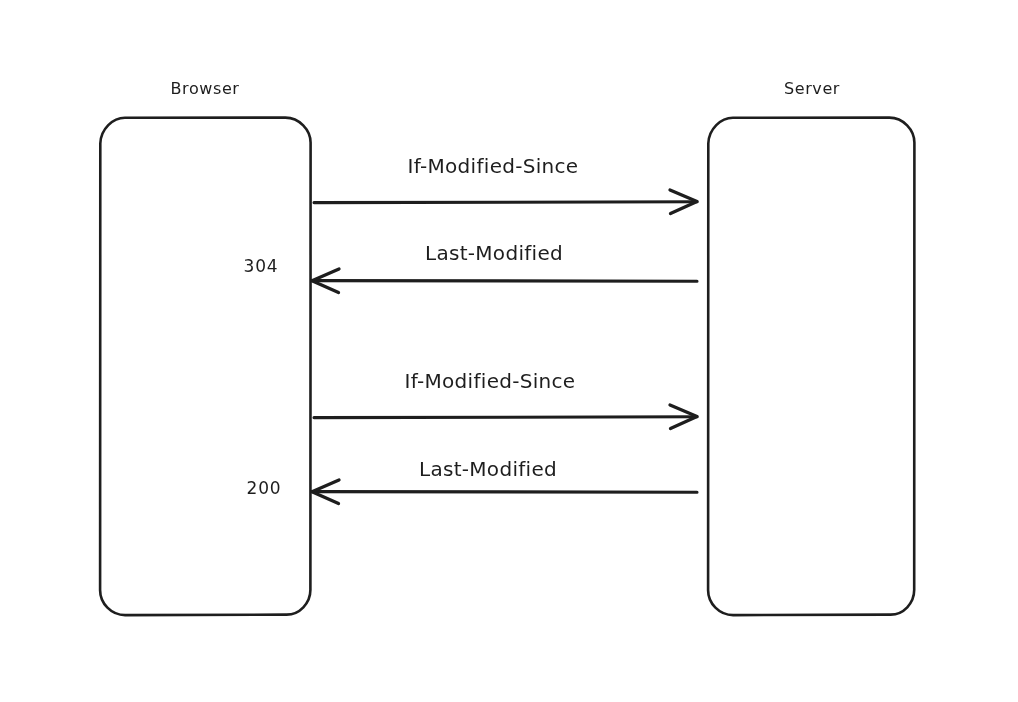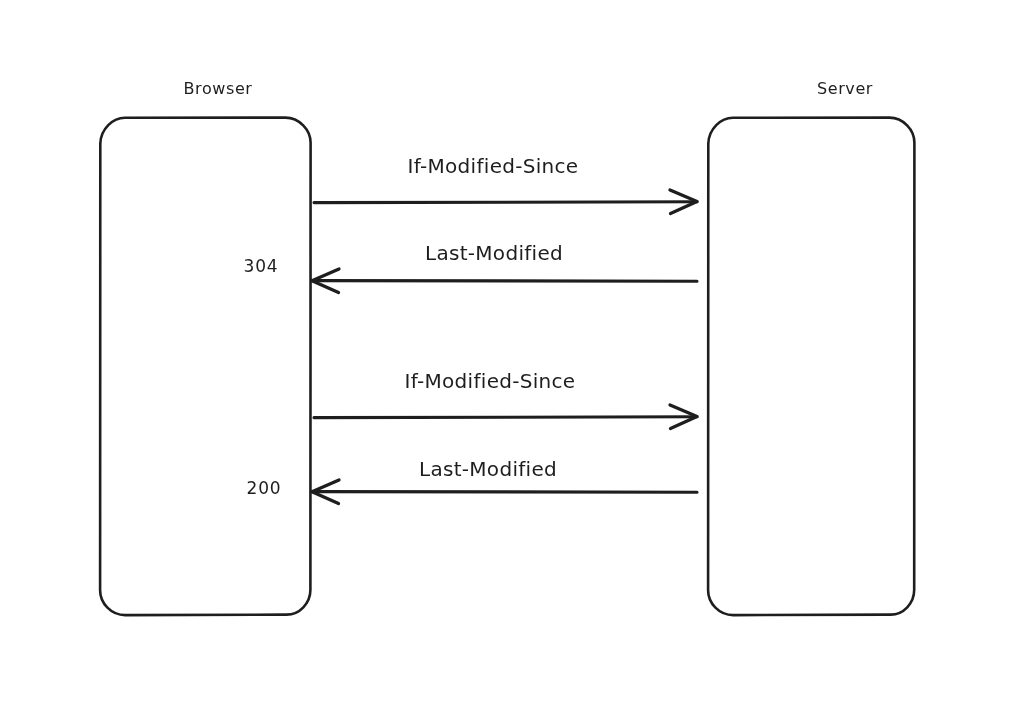--- a/index.html
+++ b/index.html
@@ -23,21 +23,20 @@
   }
   .lifeline-label {
     position: absolute;
     font-family: "DejaVu Sans", sans-serif;
     font-size: 16px;
     color: #1e1e1e;
     letter-spacing: 0.6px;
     white-space: nowrap;
     transform: translate(-50%, -50%);
     text-align: center;
-    margin-left: 13px;
   }
   .msg-label {
     position: absolute;
     font-family: "DejaVu Sans", sans-serif;
     font-size: 20px;
     color: #1e1e1e;
     letter-spacing: 0.3px;
     white-space: nowrap;
     transform: translate(-50%, -50%);
     text-align: right;
@@ -88,21 +87,21 @@
   </g>
 
   <g>
     <path d="M697,492.2 L312,491.6" fill="none" stroke="#1e1e1e" stroke-width="3.1" stroke-linecap="round"></path>
     <path d="M339,480.0 L312,491.8 L338.5,503.6" fill="none" stroke="#1e1e1e" stroke-width="3.3" stroke-linecap="round" stroke-linejoin="round"></path>
   </g>
 </svg>
 
 <div class="lifeline-label" style="left:205px; top:88px;">Browser</div>
 
-<div class="lifeline-label" style="left:832px; top:88px;">Server</div>
+<div class="lifeline-label" style="left:812px; top:88px;">Server</div>
 
 <div class="msg-label" style="left:493px; top:166px;">If-Modified-Since</div>
 
 <div class="msg-label" style="left:494px; top:253px;">Last-Modified</div>
 
 <div class="msg-label" style="left:490px; top:381px;">If-Modified-Since</div>
 
 <div class="msg-label" style="left:488px; top:469px;">Last-Modified</div>
 
 <div class="status-label" style="left:261px; top:266px;">304</div>

